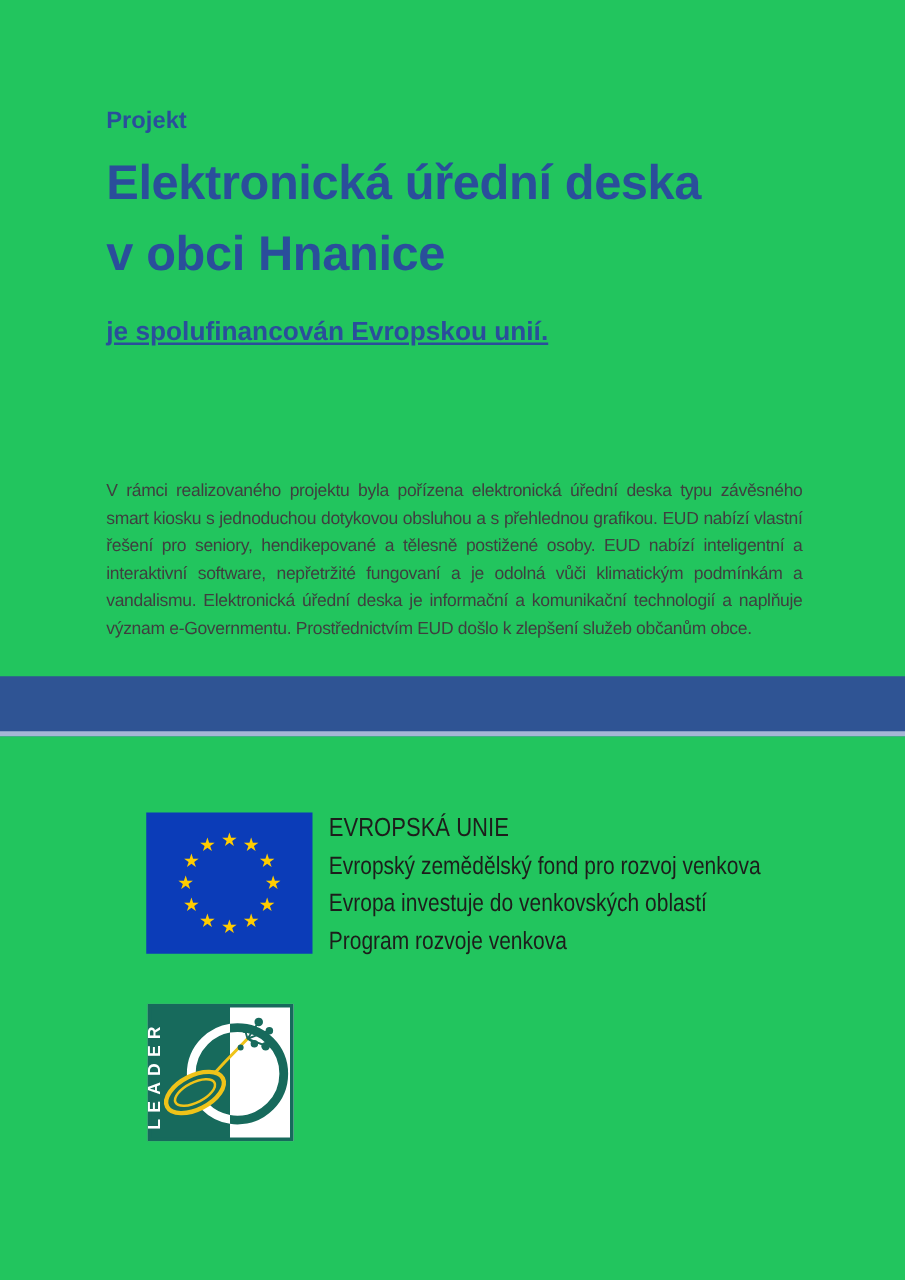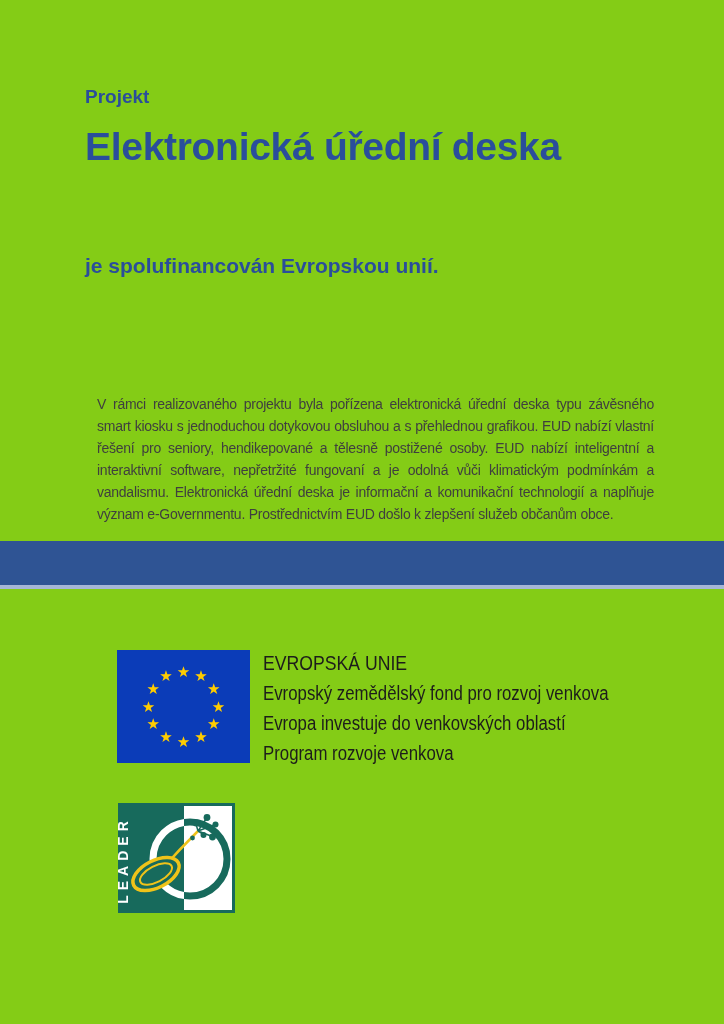--- a/index.html
+++ b/index.html
@@ -1,37 +1,37 @@
 <!DOCTYPE html>
 <html lang="cs"><head>
 <meta charset="utf-8">
 <style>
   html,body{margin:0;padding:0;background:#ffffff;}
   .page{
-    position:relative;width:724px;height:1024px;background:#84cc16;
+    position:relative;width:724px;height:1024px;background:#22c55e;
     font-family:"Liberation Sans",sans-serif;overflow:hidden;
   }
   .kicker{
     position:absolute;left:85px;top:86px;
     font-size:19px;font-weight:700;color:#2A4E9B;letter-spacing:0;
   }
   .title{
     position:absolute;left:85px;top:118px;margin:0;
     font-size:39px;font-weight:700;color:#2A4E9B;line-height:57px;letter-spacing:-0.3px;
   }
   .subtitle{
     position:absolute;left:85px;top:254px;
-    font-size:21px;font-weight:700;color:#2A4E9B;
+    font-size:21px;font-weight:700;color:#2A4E9B;text-decoration:underline;
   }
   .lead{
     position:absolute;left:85px;top:309px;width:578px;margin:0;
     font-size:19.5px;line-height:32px;color:#3F3F3F;letter-spacing:-0.1px;
   }
   .bodytext{
-    position:absolute;left:85px;top:381px;width:557px;margin:12px;
+    position:absolute;left:85px;top:381px;width:557px;margin:0;
     font-size:14px;line-height:22px;color:#3F3F3F;
     text-align:justify;letter-spacing:-0.25px;
   }
   .band{
     position:absolute;left:0;top:541px;width:724px;height:44px;
     background:#2F5494;border-bottom:4px solid #A5B6D6;
   }
   .eu-flag{
     position:absolute;left:117px;top:650px;width:133px;height:113px;
     background:#0B3CB8;
@@ -53,21 +53,21 @@
     font-size:14px;letter-spacing:5px;fill:#ffffff;
   }
 </style>
 </head>
 <body>
 
 <div class="page">
 
   <div class="kicker">Projekt</div>
 
-  <h1 class="title"><span>Elektronická úřední deska</span><br></h1>
+  <h1 class="title"><span>Elektronická úřední deska</span><br><span>v obci Hnanice</span></h1>
 
   <div class="subtitle">je spolufinancován Evropskou unií.</div>
 
 
   <p class="bodytext">V rámci realizovaného projektu byla pořízena elektronická úřední deska typu závěsného smart kiosku s jednoduchou dotykovou obsluhou a s přehlednou grafikou. EUD nabízí vlastní řešení pro seniory, hendikepované a tělesně postižené osoby. EUD nabízí inteligentní a interaktivní software, nepřetržité fungovaní a je odolná vůči klimatickým podmínkám a vandalismu. Elektronická úřední deska je informační a komunikační technologií a naplňuje význam e-Governmentu. Prostřednictvím EUD došlo k zlepšení služeb občanům obce.</p>
 
   <div class="band"></div>
 
   <div class="eu-flag">
       <span class="star" style="left: 66.5px; top: 21.5px; color: rgb(255, 204, 0);">★</span>

